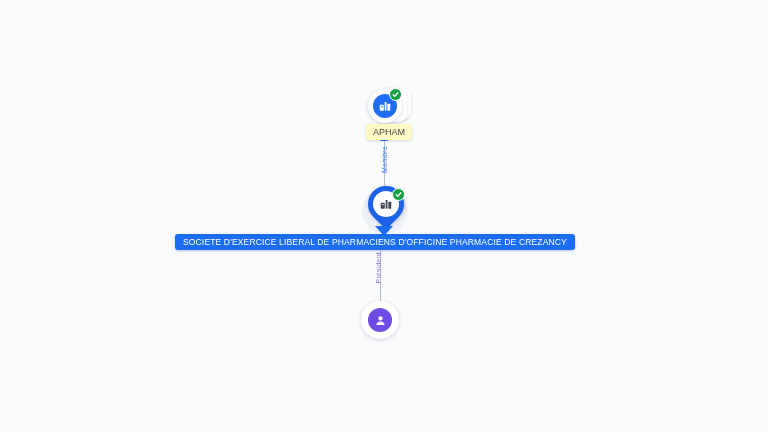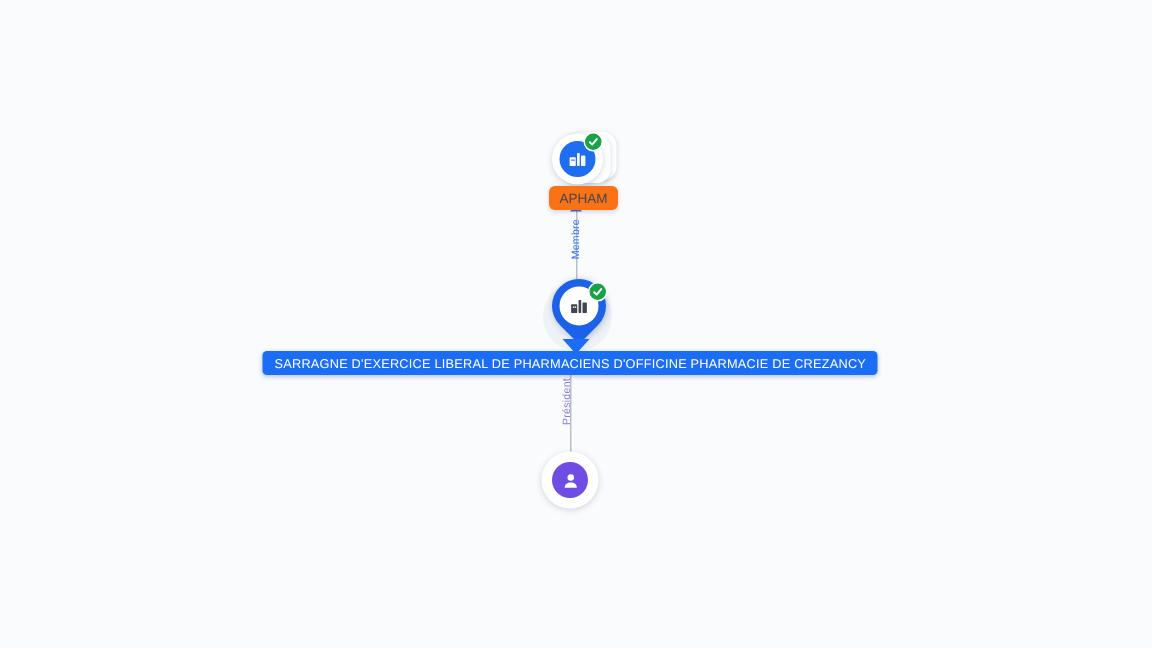--- a/index.html
+++ b/index.html
@@ -115,21 +115,21 @@
     border: 1.5px solid #ffffff;
     display: flex;
     align-items: center;
     justify-content: center;
     box-sizing: border-box;
   }
   .badge-apham { left: 26px; top: 4px; }
 
   .node-label {
     position: absolute;
-    background: #f97316;
+    background: #fef9c3;
     border-radius: 4px;
     box-shadow: 0 1px 3px rgba(40,50,80,.18);
     font-size: 9px;
     color: #41464f;
     padding: 3px 7px;
     white-space: nowrap;
     text-align: right;
   }
   .label-apham {
     left: 366px;
@@ -272,21 +272,21 @@
       </svg>
     </div>
     <div class="badge-check badge-center">
       <svg width="7" height="7" viewBox="0 0 24 24" fill="none" stroke="#ffffff" stroke-width="4.5" stroke-linecap="round" stroke-linejoin="round">
         <polyline points="4,13 9.5,18.5 20,6"></polyline>
       </svg>
     </div>
   </div>
 
   <div class="banner-notch"></div>
-  <div class="banner">SARRAGNE D'EXERCICE LIBERAL DE PHARMACIENS D'OFFICINE PHARMACIE DE CREZANCY</div>
+  <div class="banner">SOCIETE D'EXERCICE LIBERAL DE PHARMACIENS D'OFFICINE PHARMACIE DE CREZANCY</div>
 
   <div class="node-person">
     <div class="person-ring"></div>
     <div class="person-icon">
       <svg width="13" height="13" viewBox="0 0 24 24" fill="#ffffff">
         <circle cx="12" cy="8" r="4"></circle>
         <path d="M4.5 20.5c0-4.2 3.4-6.5 7.5-6.5s7.5 2.3 7.5 6.5z"></path>
       </svg>
     </div>
   </div>

